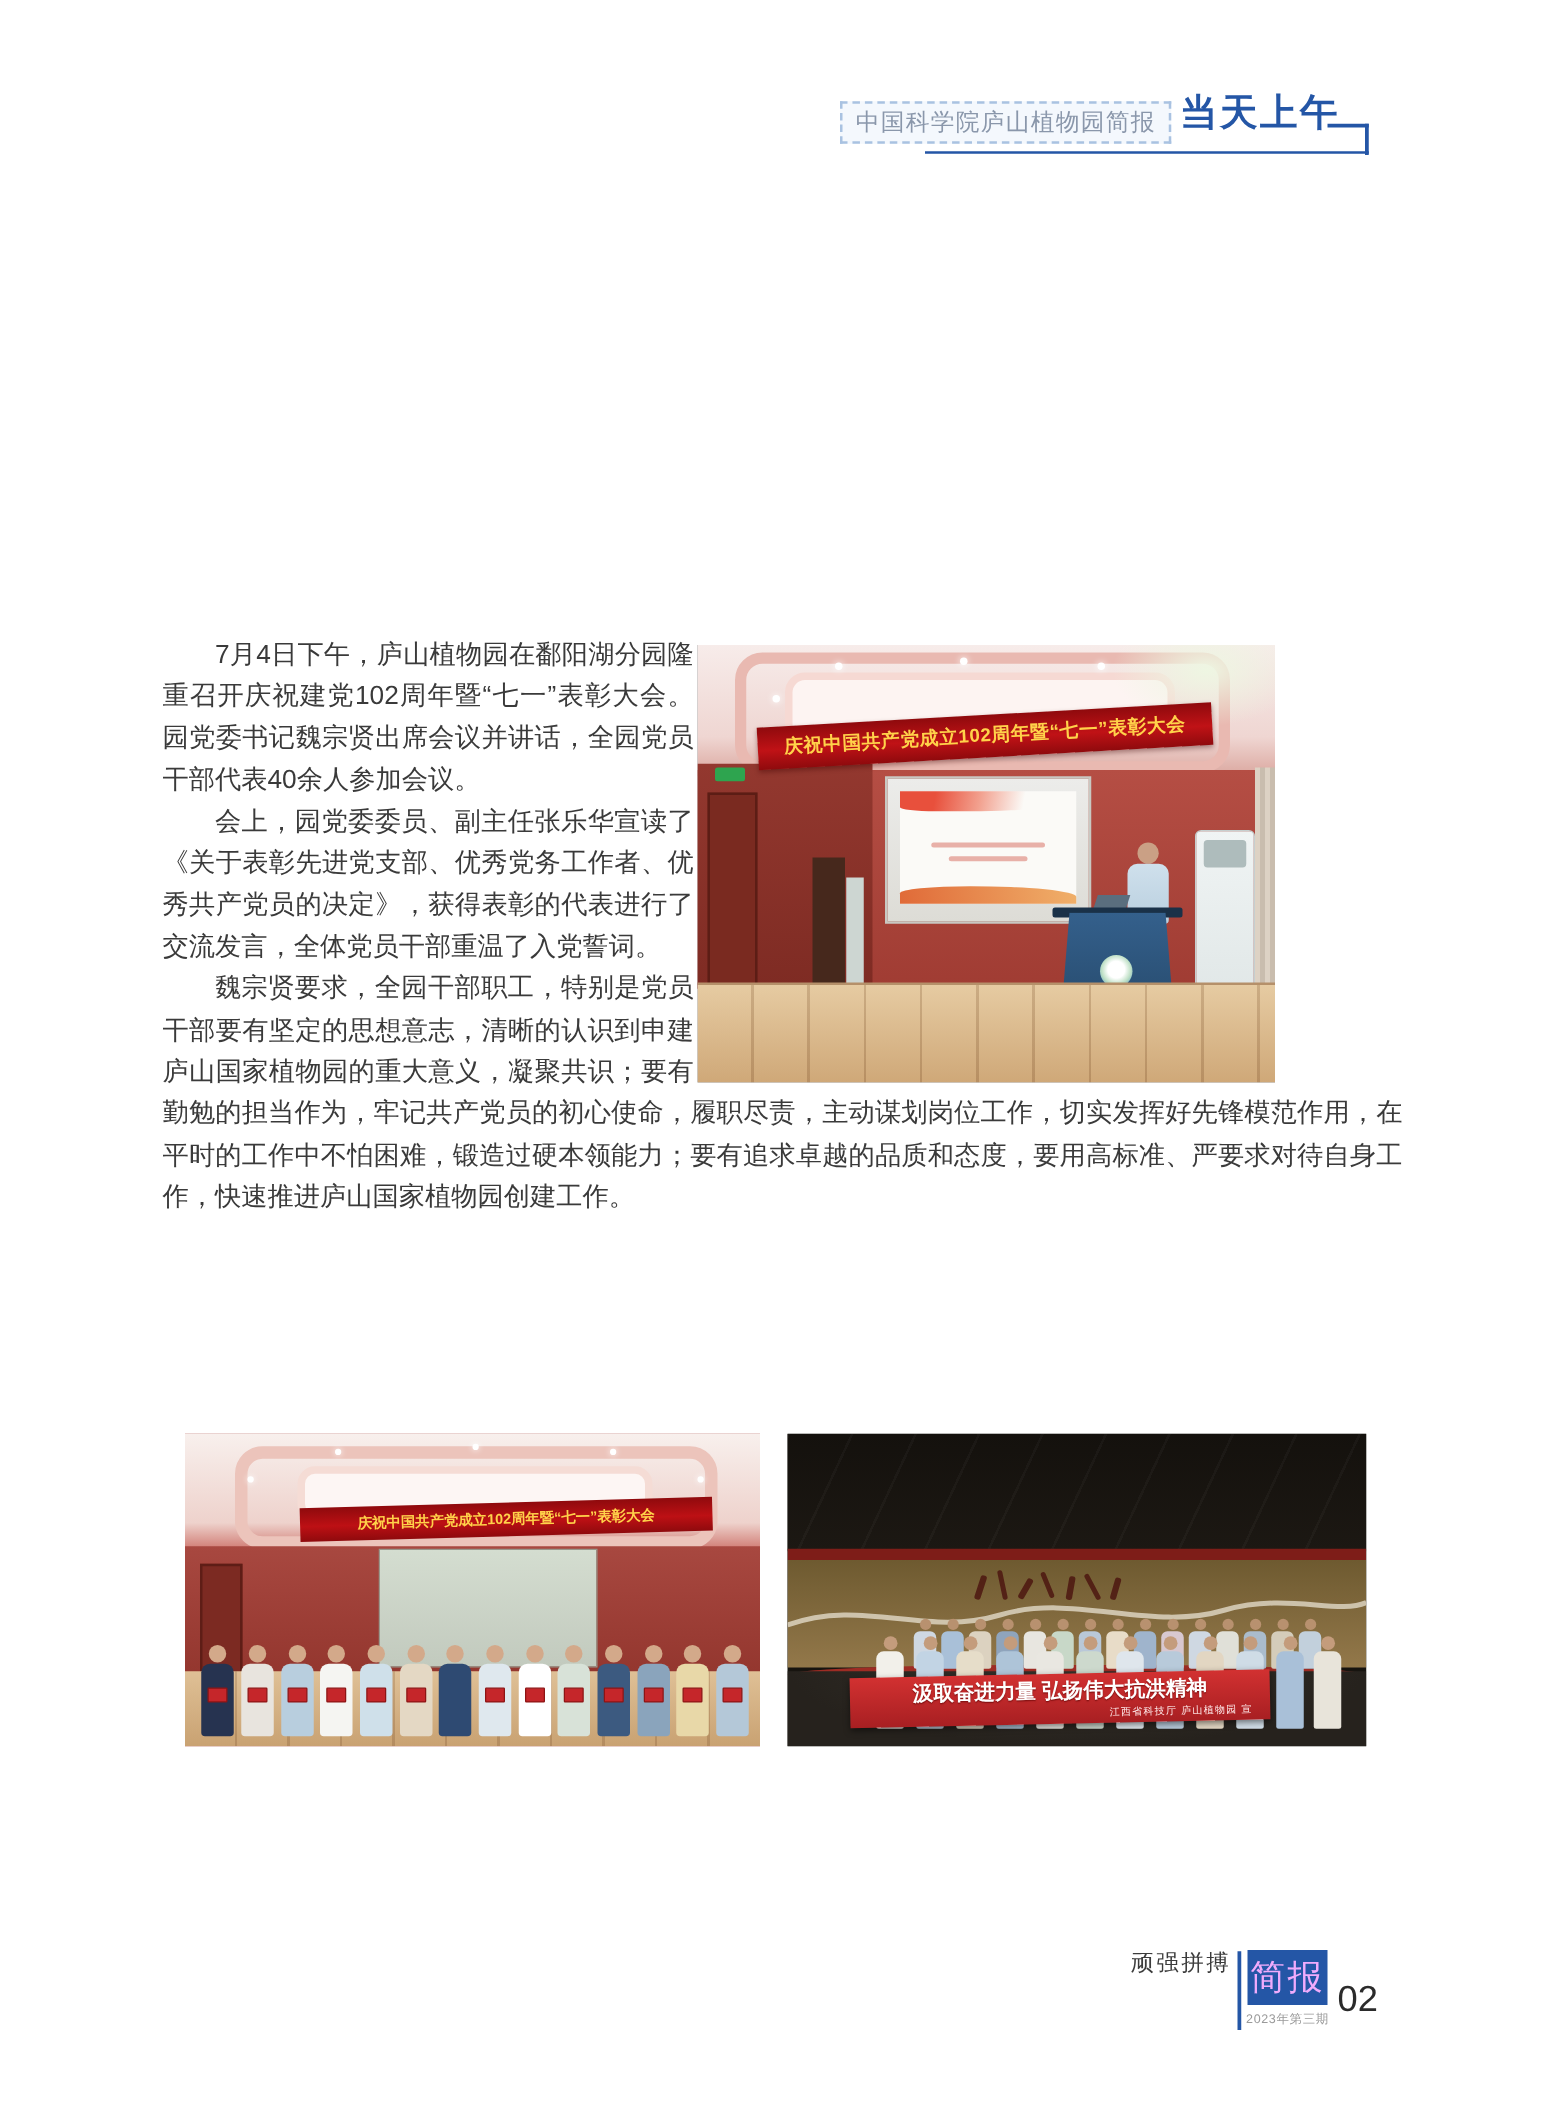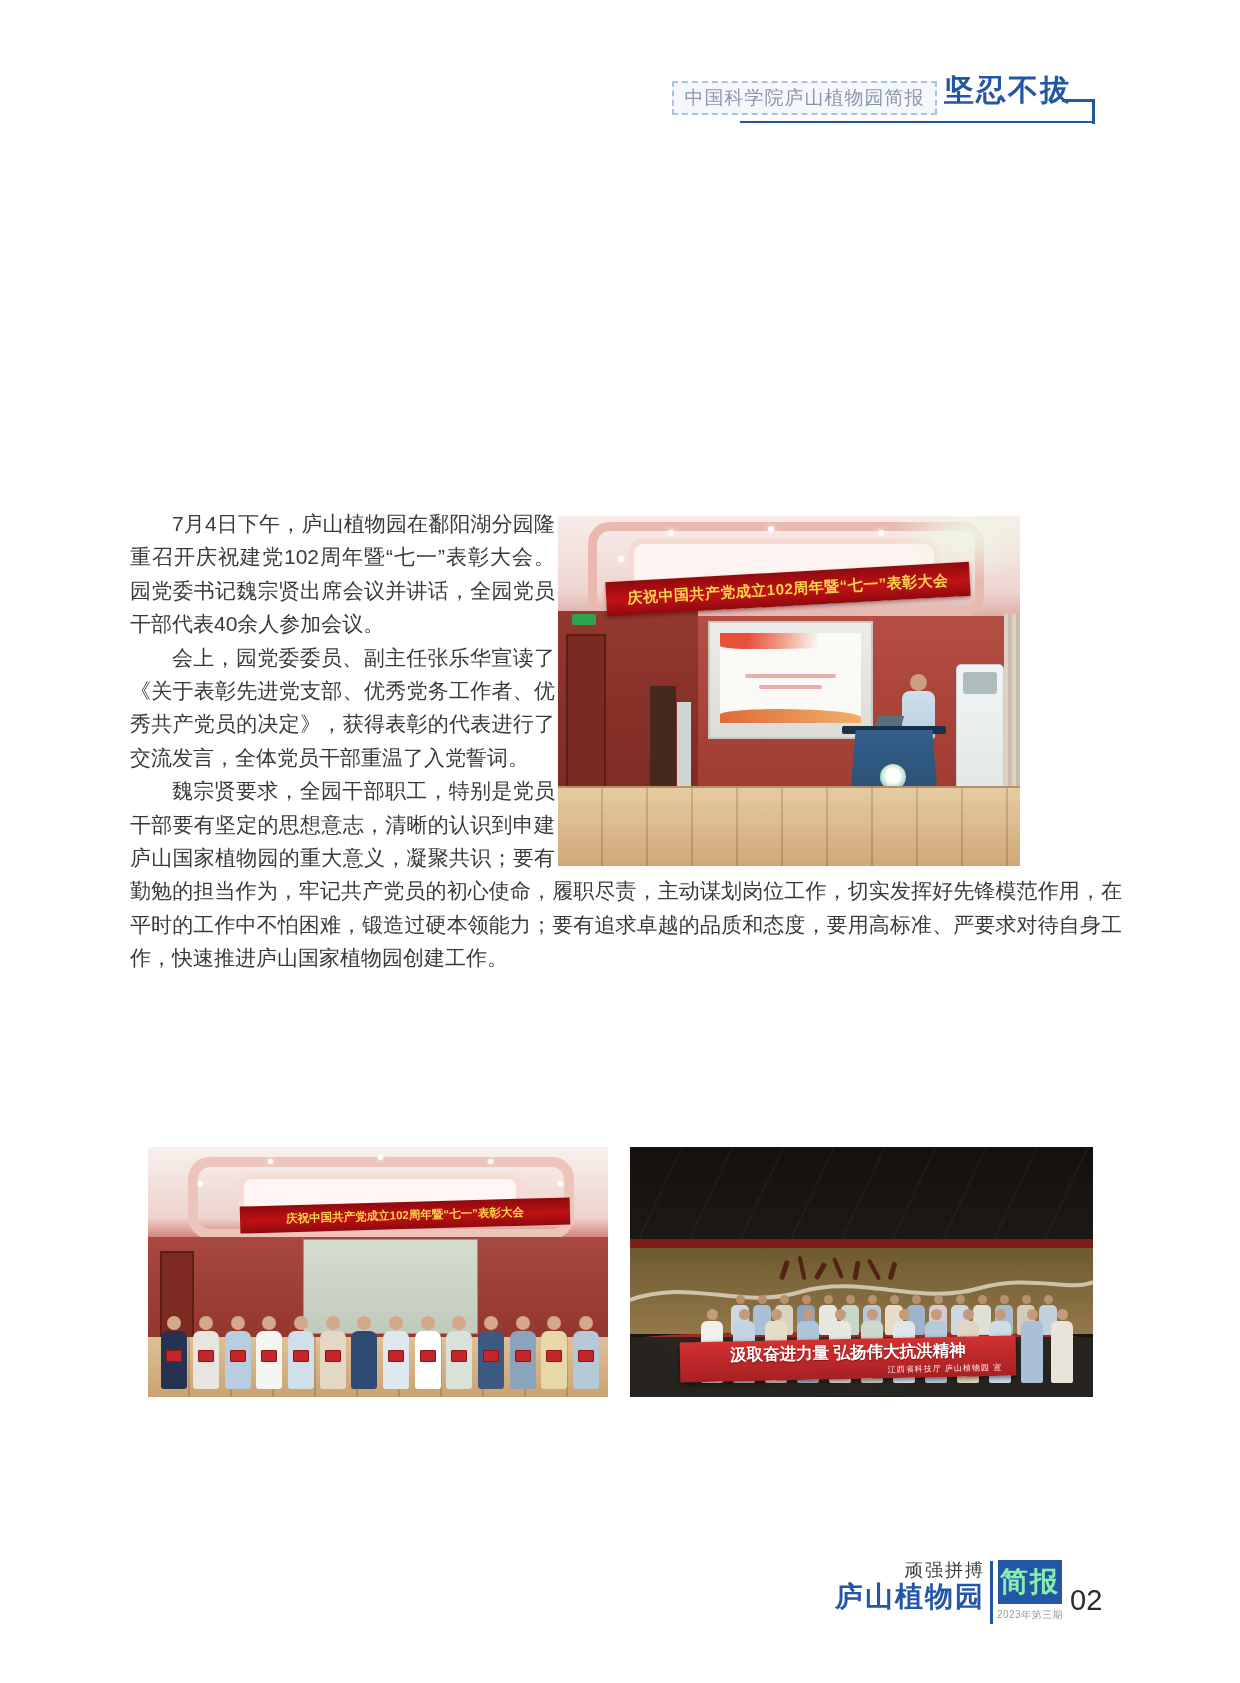--- a/index.html
+++ b/index.html
@@ -142,34 +142,34 @@
     text-shadow:0 1px 1px rgba(90,0,0,.6);}
   .ph3 .banner .sub{font-size:8px;color:#ffecec;text-align:right;padding-right:14px;margin-top:1px;letter-spacing:1px;}
 
   
   .foot-org{position:absolute;left:700px;top:1556px;width:285px;text-align:right;line-height:1.15;}
   .foot-org .cn{font-size:18px;color:#3c3c3c;letter-spacing:2px;}
   .foot-org .name{font-size:28px;font-weight:bold;color:var(--accent-blue);letter-spacing:2px;}
   .foot-divider{position:absolute;left:990px;top:1557px;width:3px;height:63px;background:var(--accent-blue);}
   .foot-badge{position:absolute;left:998px;top:1556px;width:64px;height:44px;background:var(--accent-blue);
     display:flex;align-items:center;justify-content:center;}
-  .foot-badge span{color:#86efac;font-size:28px;font-weight:bold;letter-spacing:2px;}
+  .foot-badge span{color:#f0abfc;font-size:28px;font-weight:normal;letter-spacing:2px;}
   .foot-issue{position:absolute;left:996px;top:1604px;width:68px;text-align:center;
     font-size:10px;color:#9a9a9a;letter-spacing:.5px;white-space:nowrap;}
   .foot-page{position:absolute;left:1070px;top:1580px;font-size:29px;color:#2b2b2b;}
 </style>
 </head>
 <body>
 
 <div id="page">
 
   <div class="mast-box">
     <span>中国科学院庐山植物园简报</span>
   </div>
-  <div class="mast-section">坚忍不拔</div>
+  <div class="mast-section">当天上午</div>
   <div class="mast-rule-mid"></div>
   <div class="mast-rule-vert"></div>
   <div class="mast-rule-under"></div>
 
 
   <div class="article">
     <div class="photo-float">
 
       <div class="photo ph1">
         <div class="ceiling">
@@ -438,21 +438,20 @@
         </div>
       </div>
     <div class="banner">
       <div class="main">汲取奋进力量 弘扬伟大抗洪精神</div>
       <div class="sub">江西省科技厅 庐山植物园 宣</div>
     </div>
   </div>
 
   <div class="foot-org">
     <div class="cn">顽强拼搏</div>
-    <div class="name">庐山植物园</div>
   </div>
   <div class="foot-divider"></div>
   <div class="foot-badge">
     <span>简报</span>
   </div>
   <div class="foot-issue">2023年第三期</div>
   <div class="foot-page">02</div>
 
 </div>
 

